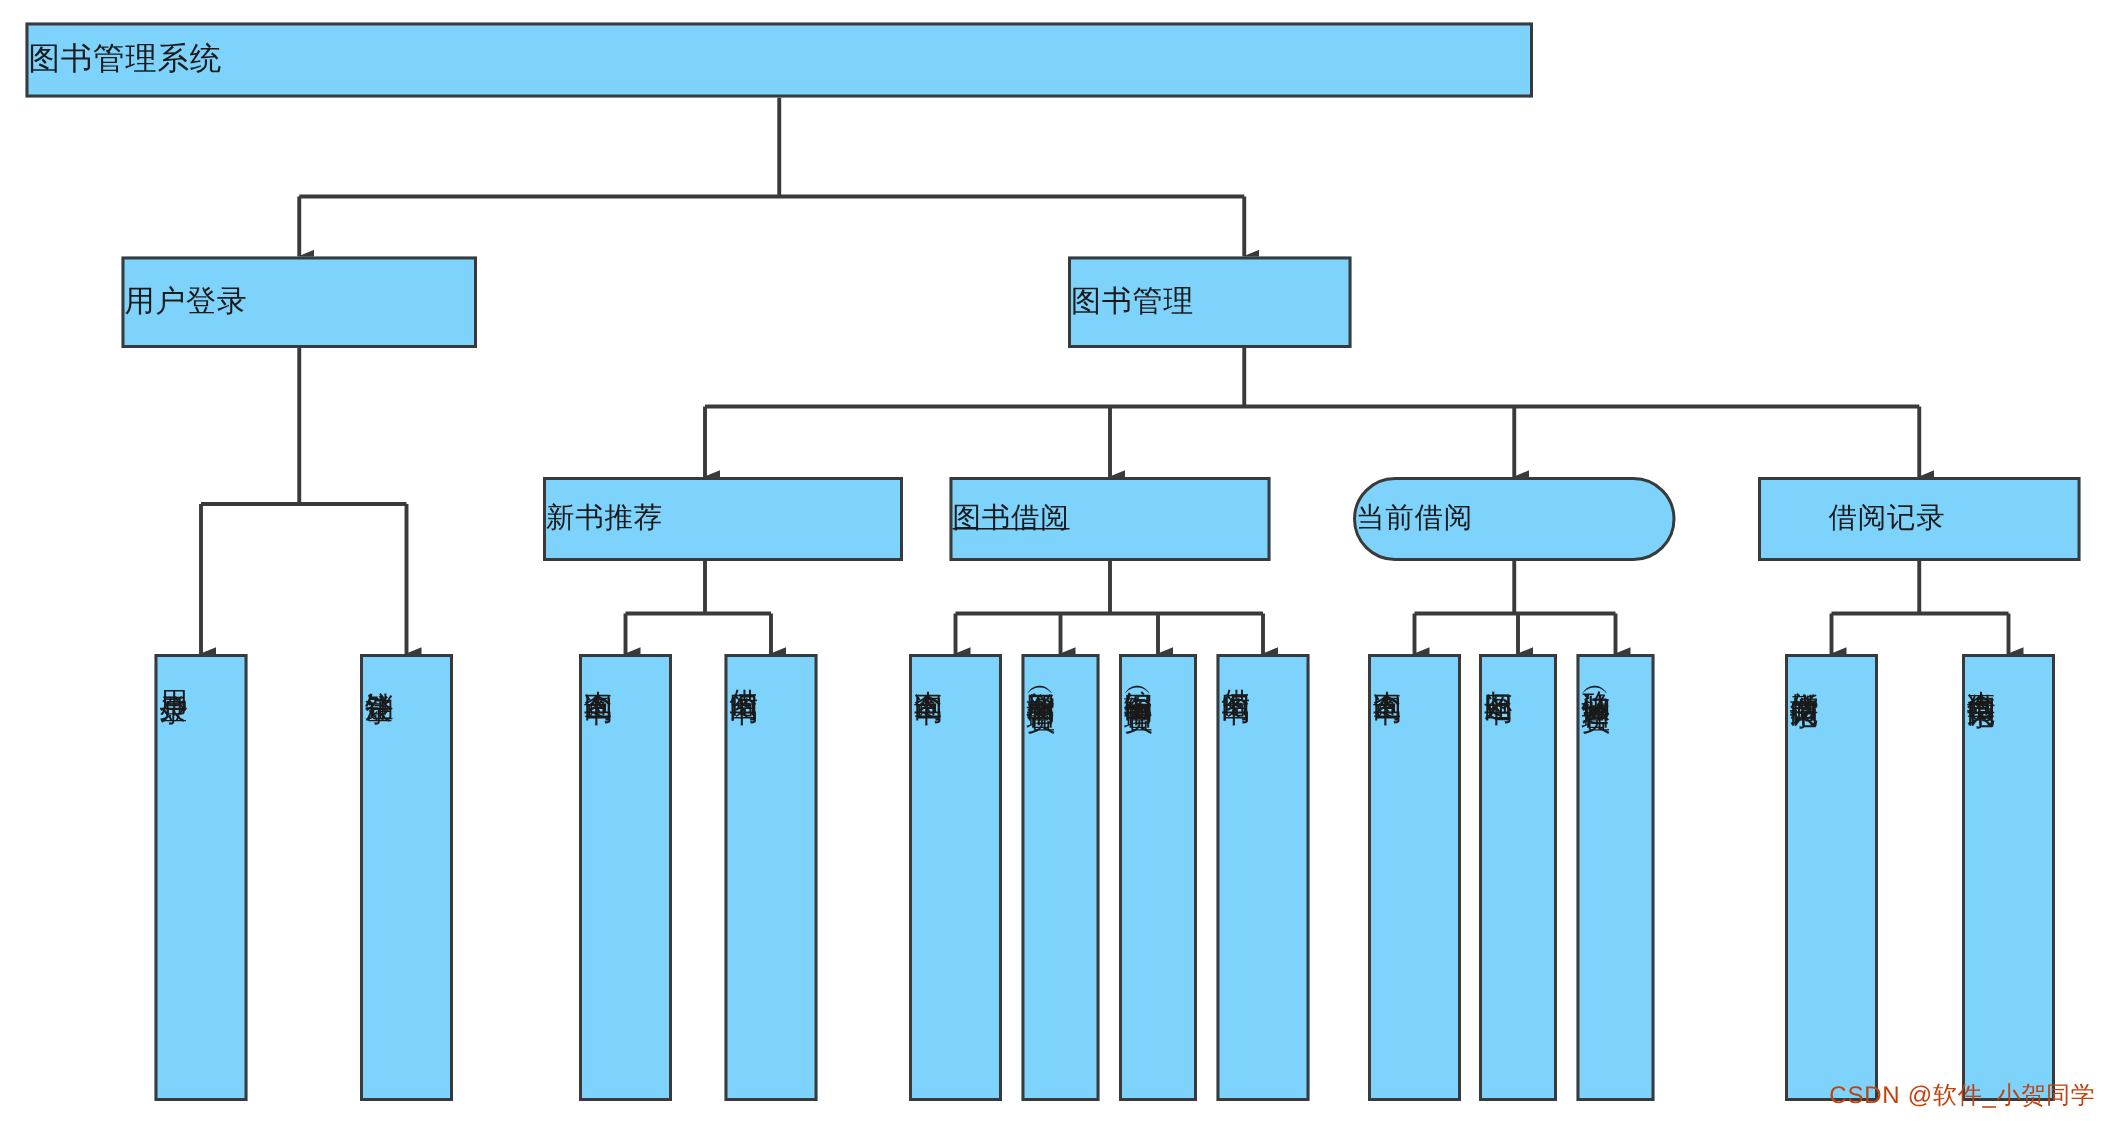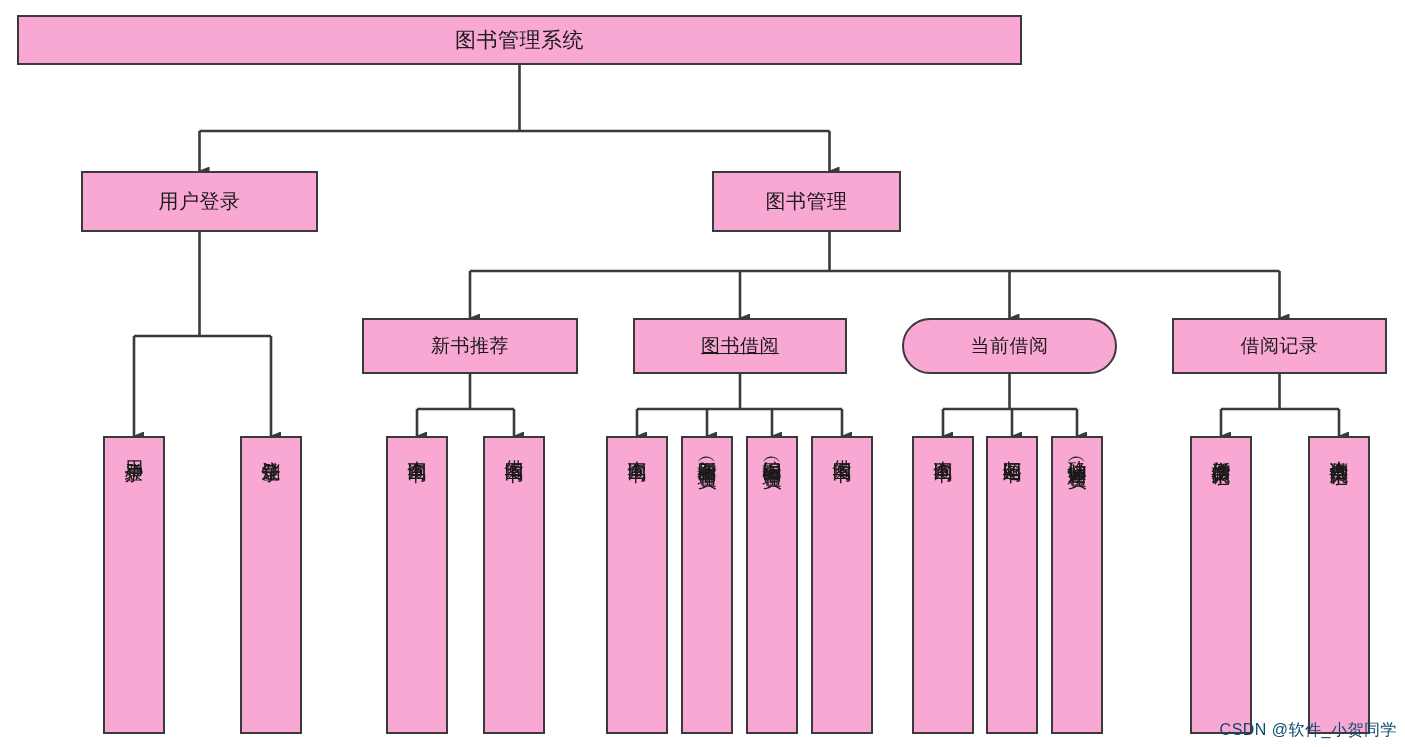--- a/index.html
+++ b/index.html
@@ -21,25 +21,24 @@
   #edges-layer {
     position: absolute;
     left: 0;
     top: 0;
     width: 1405px;
     height: 747px;
   }
   .node {
     position: absolute;
     box-sizing: border-box;
-    background: #f9a8d4;
+    background: #7dd3fc;
     border: 2px solid #3a3a3a;
     display: flex;
     align-items: center;
-    justify-content: center;
     color: #1a1a1a;
     z-index: 2;
   }
   .node .node-label {
     display: block;
     text-align: center;
     line-height: 1.18;
     letter-spacing: 0.5px;
   }
   .node.level-root .node-label { font-size: 21px; }
@@ -55,21 +54,21 @@
     font-size: 19px;
     line-height: 1.04;
     letter-spacing: 1.5px;
     white-space: nowrap;
   }
   #watermark {
     position: absolute;
     right: 8px;
     bottom: 6px;
     font-size: 16px;
-    color: #0c4a6e;
+    color: #c2410c;
     letter-spacing: 0.5px;
     z-index: 5;
     white-space: nowrap;
     pointer-events: none;
   }
 </style>
 </head>
 <body>
 
 <div id="diagram-root">
@@ -120,30 +119,30 @@
   <div id="nodes-layer">
       <div class="node level-root" style="left: 17px; top: 15px; width: 1005px; height: 50px;">
         <span class="node-label">图书管理系统</span>
       </div>
       <div class="node level-2" style="left: 81px; top: 171px; width: 237px; height: 61px;">
         <span class="node-label">用户登录</span>
       </div>
       <div class="node level-2" style="left: 712px; top: 171px; width: 189px; height: 61px;">
         <span class="node-label">图书管理</span>
       </div>
-      <div class="node level-3" style="left: 362px; top: 318px; width: 216px; height: 56px;">
+      <div class="node level-3" style="left: 362px; top: 318px; width: 240px; height: 56px;">
         <span class="node-label">新书推荐</span>
       </div>
       <div class="node level-3" style="left: 633px; top: 318px; width: 214px; height: 56px; text-decoration: underline;">
         <span class="node-label">图书借阅</span>
       </div>
       <div class="node level-3" style="left: 902px; top: 318px; width: 215px; height: 56px; border-radius: 28px;">
         <span class="node-label">当前借阅</span>
       </div>
-      <div class="node level-3" style="left: 1172px; top: 318px; width: 215px; height: 56px;">
+      <div class="node level-3" style="left: 1172px; top: 318px; width: 215px; height: 56px; padding-left: 45px;">
         <span class="node-label">借阅记录</span>
       </div>
       <div class="node level-leaf leaf" style="left: 103px; top: 436px; width: 62px; height: 298px;">
         <span class="node-label">用户登录</span>
       </div>
       <div class="node level-leaf leaf" style="left: 240px; top: 436px; width: 62px; height: 298px;">
         <span class="node-label">注销登录</span>
       </div>
       <div class="node level-leaf leaf" style="left: 386px; top: 436px; width: 62px; height: 298px;">
         <span class="node-label">查询图书</span>

